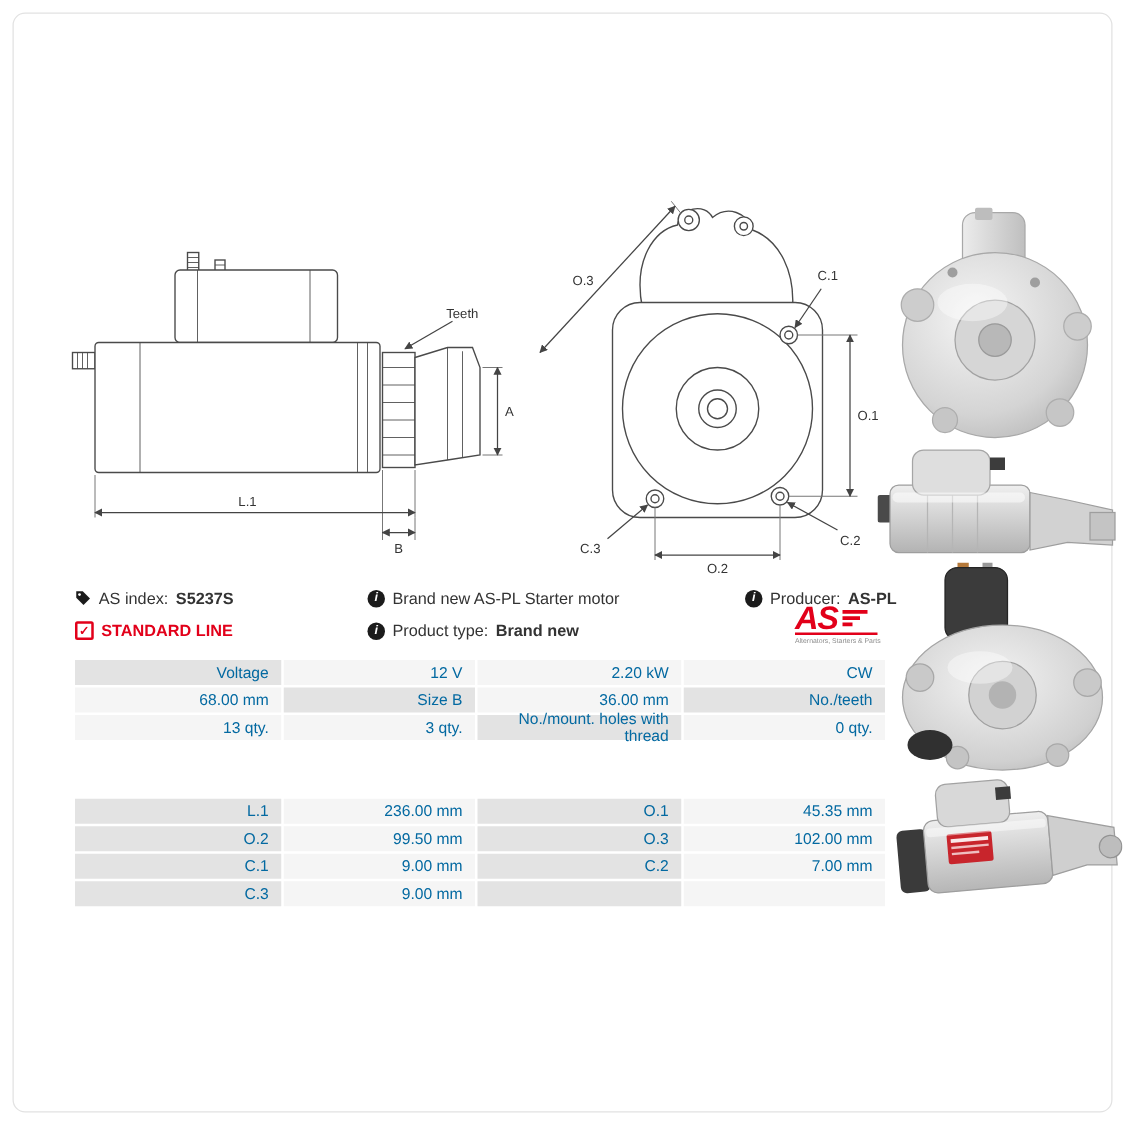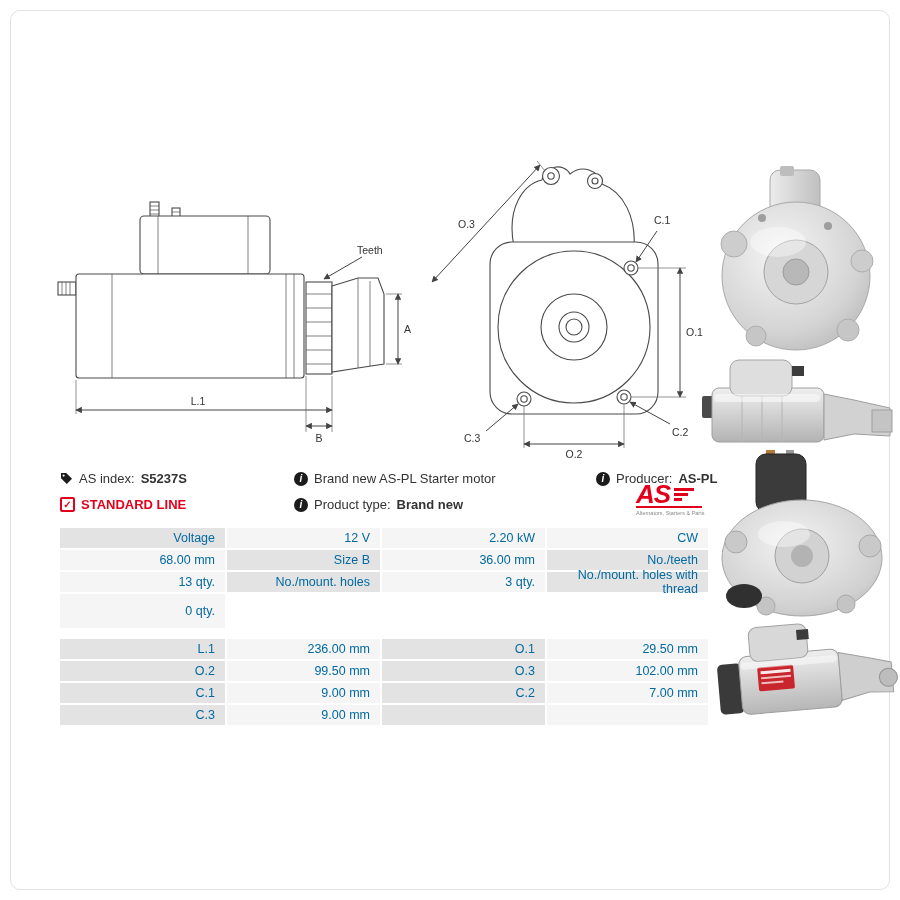--- a/index.html
+++ b/index.html
@@ -277,31 +277,30 @@
       <div class="cell val">2.20 kW</div>
 
       <div class="cell val">CW</div>
       <div class="cell val">68.00 mm</div>
 
       <div class="cell lbl">Size B</div>
       <div class="cell val">36.00 mm</div>
       <div class="cell lbl">No./teeth</div>
       <div class="cell val">13 qty.</div>
 
-      <div class="cell lbl">No./mount. holes</div>
       <div class="cell val">3 qty.</div>
       <div class="cell lbl">No./mount. holes with thread</div>
       <div class="cell val">0 qty.</div>
     </div>
 
     <div class="grp g2">
       <div class="cell lbl">L.1</div>
       <div class="cell val">236.00 mm</div>
       <div class="cell lbl">O.1</div>
-      <div class="cell val">29.50 mm</div>
+      <div class="cell val">45.35 mm</div>
 
       <div class="cell lbl">O.2</div>
       <div class="cell val">99.50 mm</div>
       <div class="cell lbl">O.3</div>
       <div class="cell val">102.00 mm</div>
 
       <div class="cell lbl">C.1</div>
       <div class="cell val">9.00 mm</div>
       <div class="cell lbl">C.2</div>
       <div class="cell val">7.00 mm</div>

